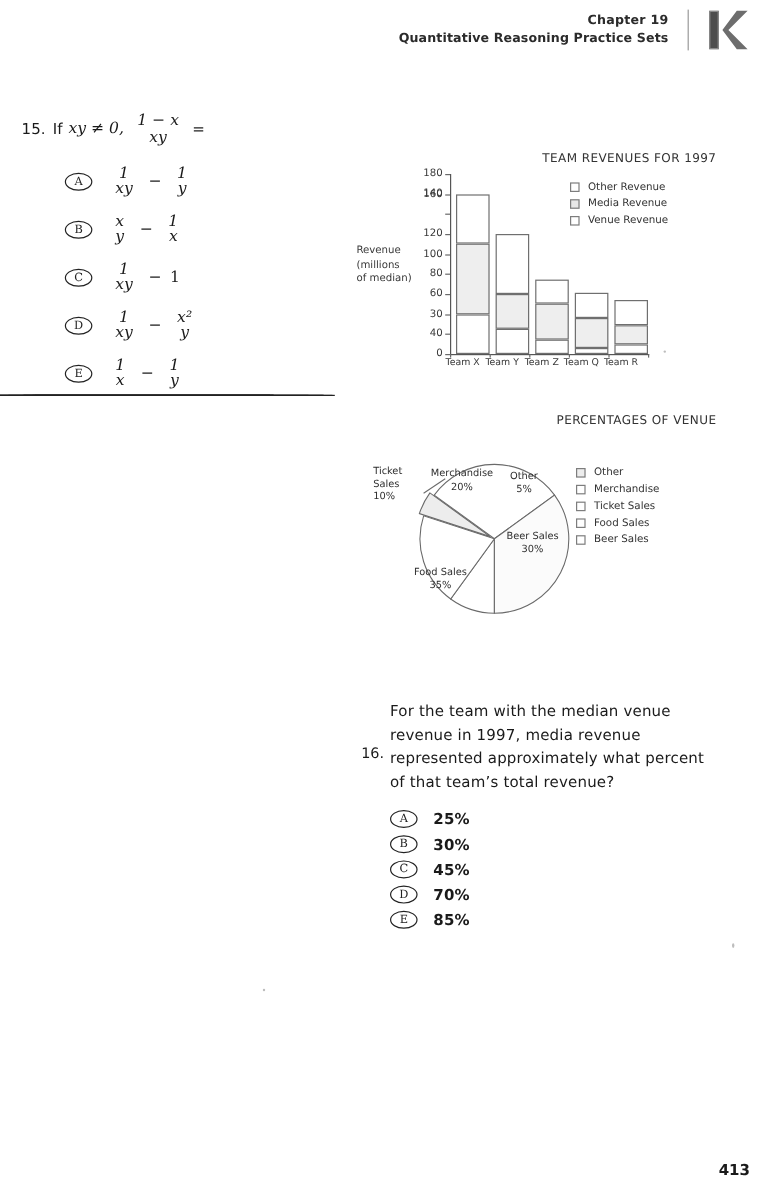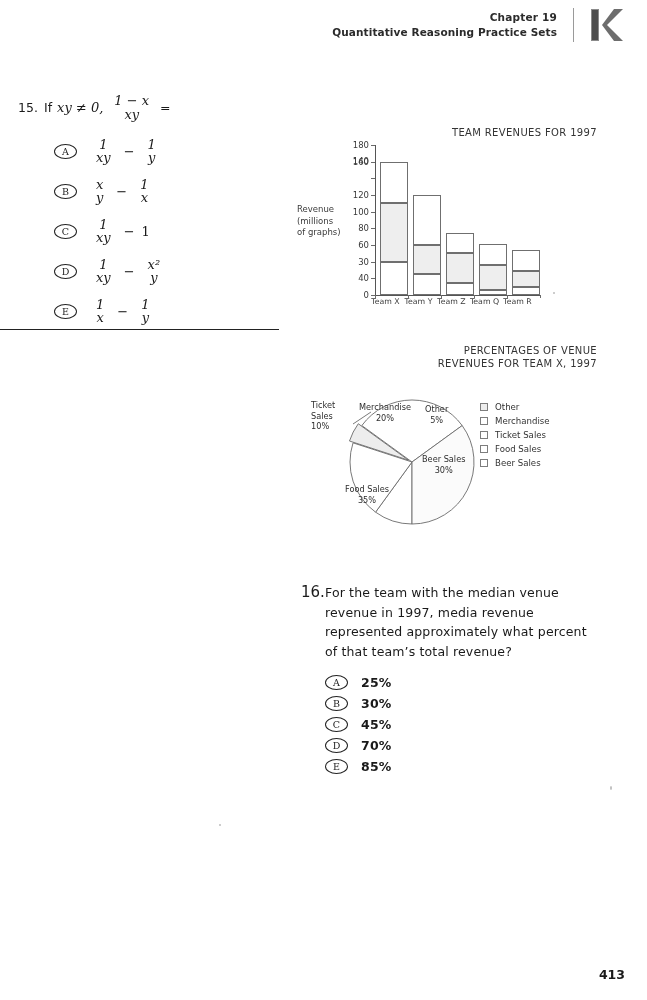--- a/index.html
+++ b/index.html
@@ -302,21 +302,22 @@
     left: 301px;
     top: 583px;
     width: 290px;
   }
   .q16-row {
     display: flex;
   }
   .q16-num {
     width: 24px;
     flex: none;
-    font-size: 15px;
+    font-size: 12px;
+    margin-top: 38px;
   }
   .q16-text {
     font-size: 12.5px;
     line-height: 19.5px;
     letter-spacing: 0.15px;
   }
   .choices-16 {
     margin-top: 11px;
     margin-left: 24px;
   }
@@ -467,21 +468,21 @@
   <div class="qset-head">
   </div>
 
   <div style="margin-top:32px;">
     <div class="fig-title">TEAM REVENUES FOR 1997</div>
 
     <div class="barchart-wrap">
       <div class="axis-title">
         <div>Revenue</div>
         <div>(millions</div>
-        <div>of graphs)</div>
+        <div>of median)</div>
       </div>
 
       <div class="yticks" id="bar-yticks">
           <div class="ytick" style="bottom: -5px; position: absolute;">0</div>
           <div class="ytick" style="bottom: 11.6667px; position: absolute;">40</div>
           <div class="ytick" style="bottom: 28.3333px; position: absolute;">30</div>
           <div class="ytick" style="bottom: 45px; position: absolute;">60</div>
           <div class="ytick" style="bottom: 61.6667px; position: absolute;">80</div>
           <div class="ytick" style="bottom: 78.3333px; position: absolute;">100</div>
           <div class="ytick" style="bottom: 95px; position: absolute;">120</div>
@@ -519,20 +520,34 @@
         </div>
 
       <div class="xlabels" id="bar-xlabels">
           <div class="xlabel" style="width: 33px;">Team X</div>
           <div class="xlabel" style="width: 33px;">Team Y</div>
           <div class="xlabel" style="width: 33px;">Team Z</div>
           <div class="xlabel" style="width: 33px;">Team Q</div>
           <div class="xlabel" style="width: 33px;">Team R</div>
         </div>
 
+      <div class="bar-legend">
+        <div class="legend-row">
+          <span class="swatch" style="background:#ffffff;"></span>
+          <span>Other Revenue</span>
+        </div>
+        <div class="legend-row">
+          <span class="swatch" style="background:#e8e8e8;"></span>
+          <span>Media Revenue</span>
+        </div>
+        <div class="legend-row">
+          <span class="swatch" style="background:#ffffff;"></span>
+          <span>Venue Revenue</span>
+        </div>
+      </div>
     <div class="ytick-mark" style="top: 150px;"></div>
         <div class="ytick-mark" style="top: 133.333px;"></div>
         <div class="ytick-mark" style="top: 116.667px;"></div>
         <div class="ytick-mark" style="top: 100px;"></div>
         <div class="ytick-mark" style="top: 83.3333px;"></div>
         <div class="ytick-mark" style="top: 66.6667px;"></div>
         <div class="ytick-mark" style="top: 50px;"></div>
         <div class="ytick-mark" style="top: 33.3333px;"></div>
         <div class="ytick-mark" style="top: 16.6667px;"></div>
         <div class="ytick-mark" style="top: 0px;"></div>
@@ -541,21 +556,20 @@
         <div class="xtick" style="left: 144px;"></div>
         <div class="xtick" style="left: 177px;"></div>
         <div class="xtick" style="left: 210px;"></div>
         <div class="xtick" style="left: 243px;"></div>
       </div>
   </div>
 
   <div style="margin-top:4px;">
     <div class="fig-title">
       <div>PERCENTAGES OF VENUE</div>
-      <div>REVENUES FOR TEAM X, 1997</div>
     </div>
 
     <div class="pie-wrap">
       <svg width="190" height="160" viewBox="0 0 190 160" style="position:absolute;left:30px;top:6px;">
         <g id="pie-slices">
             <path d="M 85 78 L 85 140 A 62 62 0 0 1 48.55731435786667 128.15905365124675 Z" fill="#ffffff" stroke="#6a6a6a" stroke-width="0.9"></path>
             <path d="M 85 78 L 48.55731435786667 128.15905365124675 A 62 62 0 0 1 26.03449598970048 58.84094634875324 Z" fill="#ffffff" stroke="#6a6a6a" stroke-width="0.9"></path>
             <path d="M 81.43597390324653 76.18403800104181 L 22.470469892947015 57.024984349795055 A 62 62 0 0 1 31.276920251999783 39.741352358908486 Z" fill="#ededed" stroke="#6a6a6a" stroke-width="0.9"></path>
             <path d="M 85 78 L 34.84094634875325 41.55731435786667 A 62 62 0 0 1 135.15905365124672 41.55731435786665 Z" fill="#ffffff" stroke="#6a6a6a" stroke-width="0.9"></path>
             <path d="M 85 78 L 135.15905365124672 41.55731435786665 A 62 62 0 0 1 85.00000000000001 140 Z" fill="#fbfbfb" stroke="#6a6a6a" stroke-width="0.9"></path>

